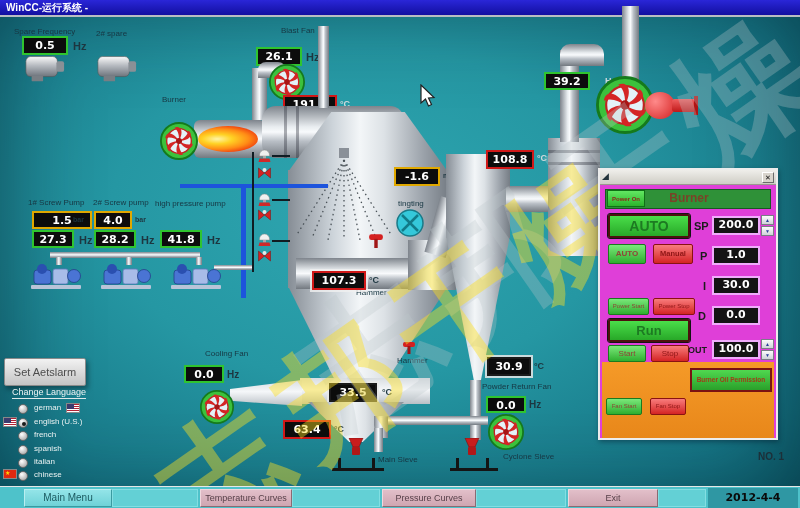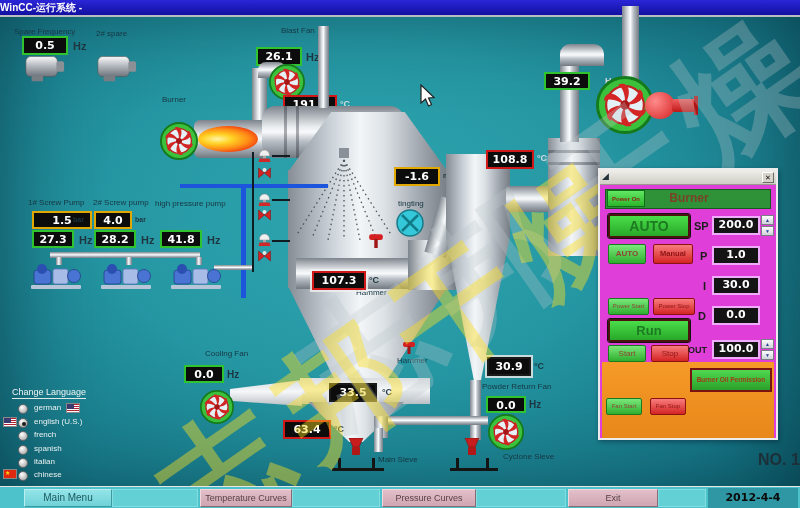--- a/index.html
+++ b/index.html
@@ -3,21 +3,21 @@
 <meta charset="utf-8">
 <style>
   html,body{margin:0;padding:0;background:#0a4a55;}
   .screen{position:relative;width:800px;height:508px;overflow:hidden;
     font-family:"Liberation Sans",sans-serif;
     background:radial-gradient(ellipse at 45% 42%, #2ea6b0 0%, #2597a3 40%, #167585 78%, #0d5d6c 100%);
     box-shadow:inset 0 0 90px rgba(0,25,35,.5);}
   .abs{position:absolute;box-sizing:border-box;}
   
   .titlebar{left:0;top:0;width:800px;height:17px;background:linear-gradient(180deg,#2a26d8,#120fa0);
-    border-bottom:2px solid #b9bdc2;color:#fff;font-size:10px;font-weight:bold;line-height:15px;}
+    border-bottom:2px solid #b9bdc2;color:#fff;font-size:10px;font-weight:bold;line-height:15px;padding-left:6px;}
   
   .disp{background:#0c0c0c;color:#fff;font-weight:bold;font-size:11px;line-height:15px;text-align:center;
     border:2px solid #2fc42f;font-family:"DejaVu Sans",sans-serif;}
   .bd-g{border-color:#2fc42f}
   .bd-r{border-color:#d01818}
   .bd-y{border-color:#e0a800}
   .bd-k{border-color:#1a1a1a;box-shadow:0 0 0 2px rgba(232,232,232,.85)}
   .fr-w{box-shadow:0 0 0 2px rgba(240,240,240,.8)}
   .unit{font-size:9px;font-weight:bold;color:#1d3640;white-space:nowrap;}
   .unit.lt{color:#cfd9dc}
@@ -78,21 +78,21 @@
   
   .bbar{left:0;top:486px;width:800px;height:22px;background:#4ec2ca;border-top:1px solid #e6e6e6;z-index:35;}
   .bseg{position:absolute;top:2px;height:18px;background:#63d0d5;border:1px solid #83dee2;box-sizing:border-box;}
   .bbtn{position:absolute;top:2px;height:18px;box-sizing:border-box;text-align:center;font-size:9px;line-height:16px;}
   .bteal{background:linear-gradient(180deg,#93e4e8,#6fd2d7);border:1px solid #b8eef0;border-bottom-color:#3a9aa0;
     border-right-color:#3a9aa0;color:#1c5a60;font-size:10px;}
   .bpink{background:linear-gradient(180deg,#e2bfc9,#cfa6b1);border:1px solid #f0d8de;border-bottom-color:#8a6a72;
     border-right-color:#8a6a72;color:#574049;}
   .bdate{position:absolute;top:1px;height:20px;background:#2f97a3;color:#0a0a0a;font-weight:bold;
     font-size:11px;line-height:20px;text-align:center;font-family:"DejaVu Sans",sans-serif;}
-  .no1{font-size:16px;color:#1d2f38;font-weight:bold;z-index:35;}
+  .no1{font-size:10px;color:#1d2f38;font-weight:bold;z-index:35;}
 </style>
 </head>
 <body>
 
 <div class="screen">
 
   <svg width="0" height="0" style="position:absolute">
     <defs>
       <linearGradient id="mgrad" x1="0" y1="0" x2="0" y2="1">
         <stop offset="0" stop-color="#fafafa"></stop>
@@ -380,20 +380,21 @@
       <div>▼</div>
     </div>
 
     <div class="abs orange">
       <div class="btn" style="left:88px;top:6px;width:82px;height:24px;background:linear-gradient(180deg,#50d850,#2aa02a);border:2px solid #7a1212;color:#a03c18;font-size:6.5px;line-height:20px;font-weight:bold">Burner Oil Permission</div>
       <div class="btn bgreen" style="left:4px;top:36px;width:36px;height:17px;font-size:6px;line-height:15px">Fan Start</div>
       <div class="btn bred" style="left:48px;top:36px;width:36px;height:17px;font-size:6px;line-height:15px">Fan Stop</div>
     </div>
   </div>
 
+  <div class="abs setbtn">Set Aetslarm</div>
   <div class="abs chlang">Change Language</div>
 
   <div class="abs radio" style="left:18px;top:404px"></div>
   <div class="abs langlbl" style="left:34px;top:403px">german</div>
   <div class="abs usflag" style="left:66px;top:403px">
       <div></div>
     </div>
 
   <div class="abs usflag" style="left:3px;top:417px">
       <div></div>

